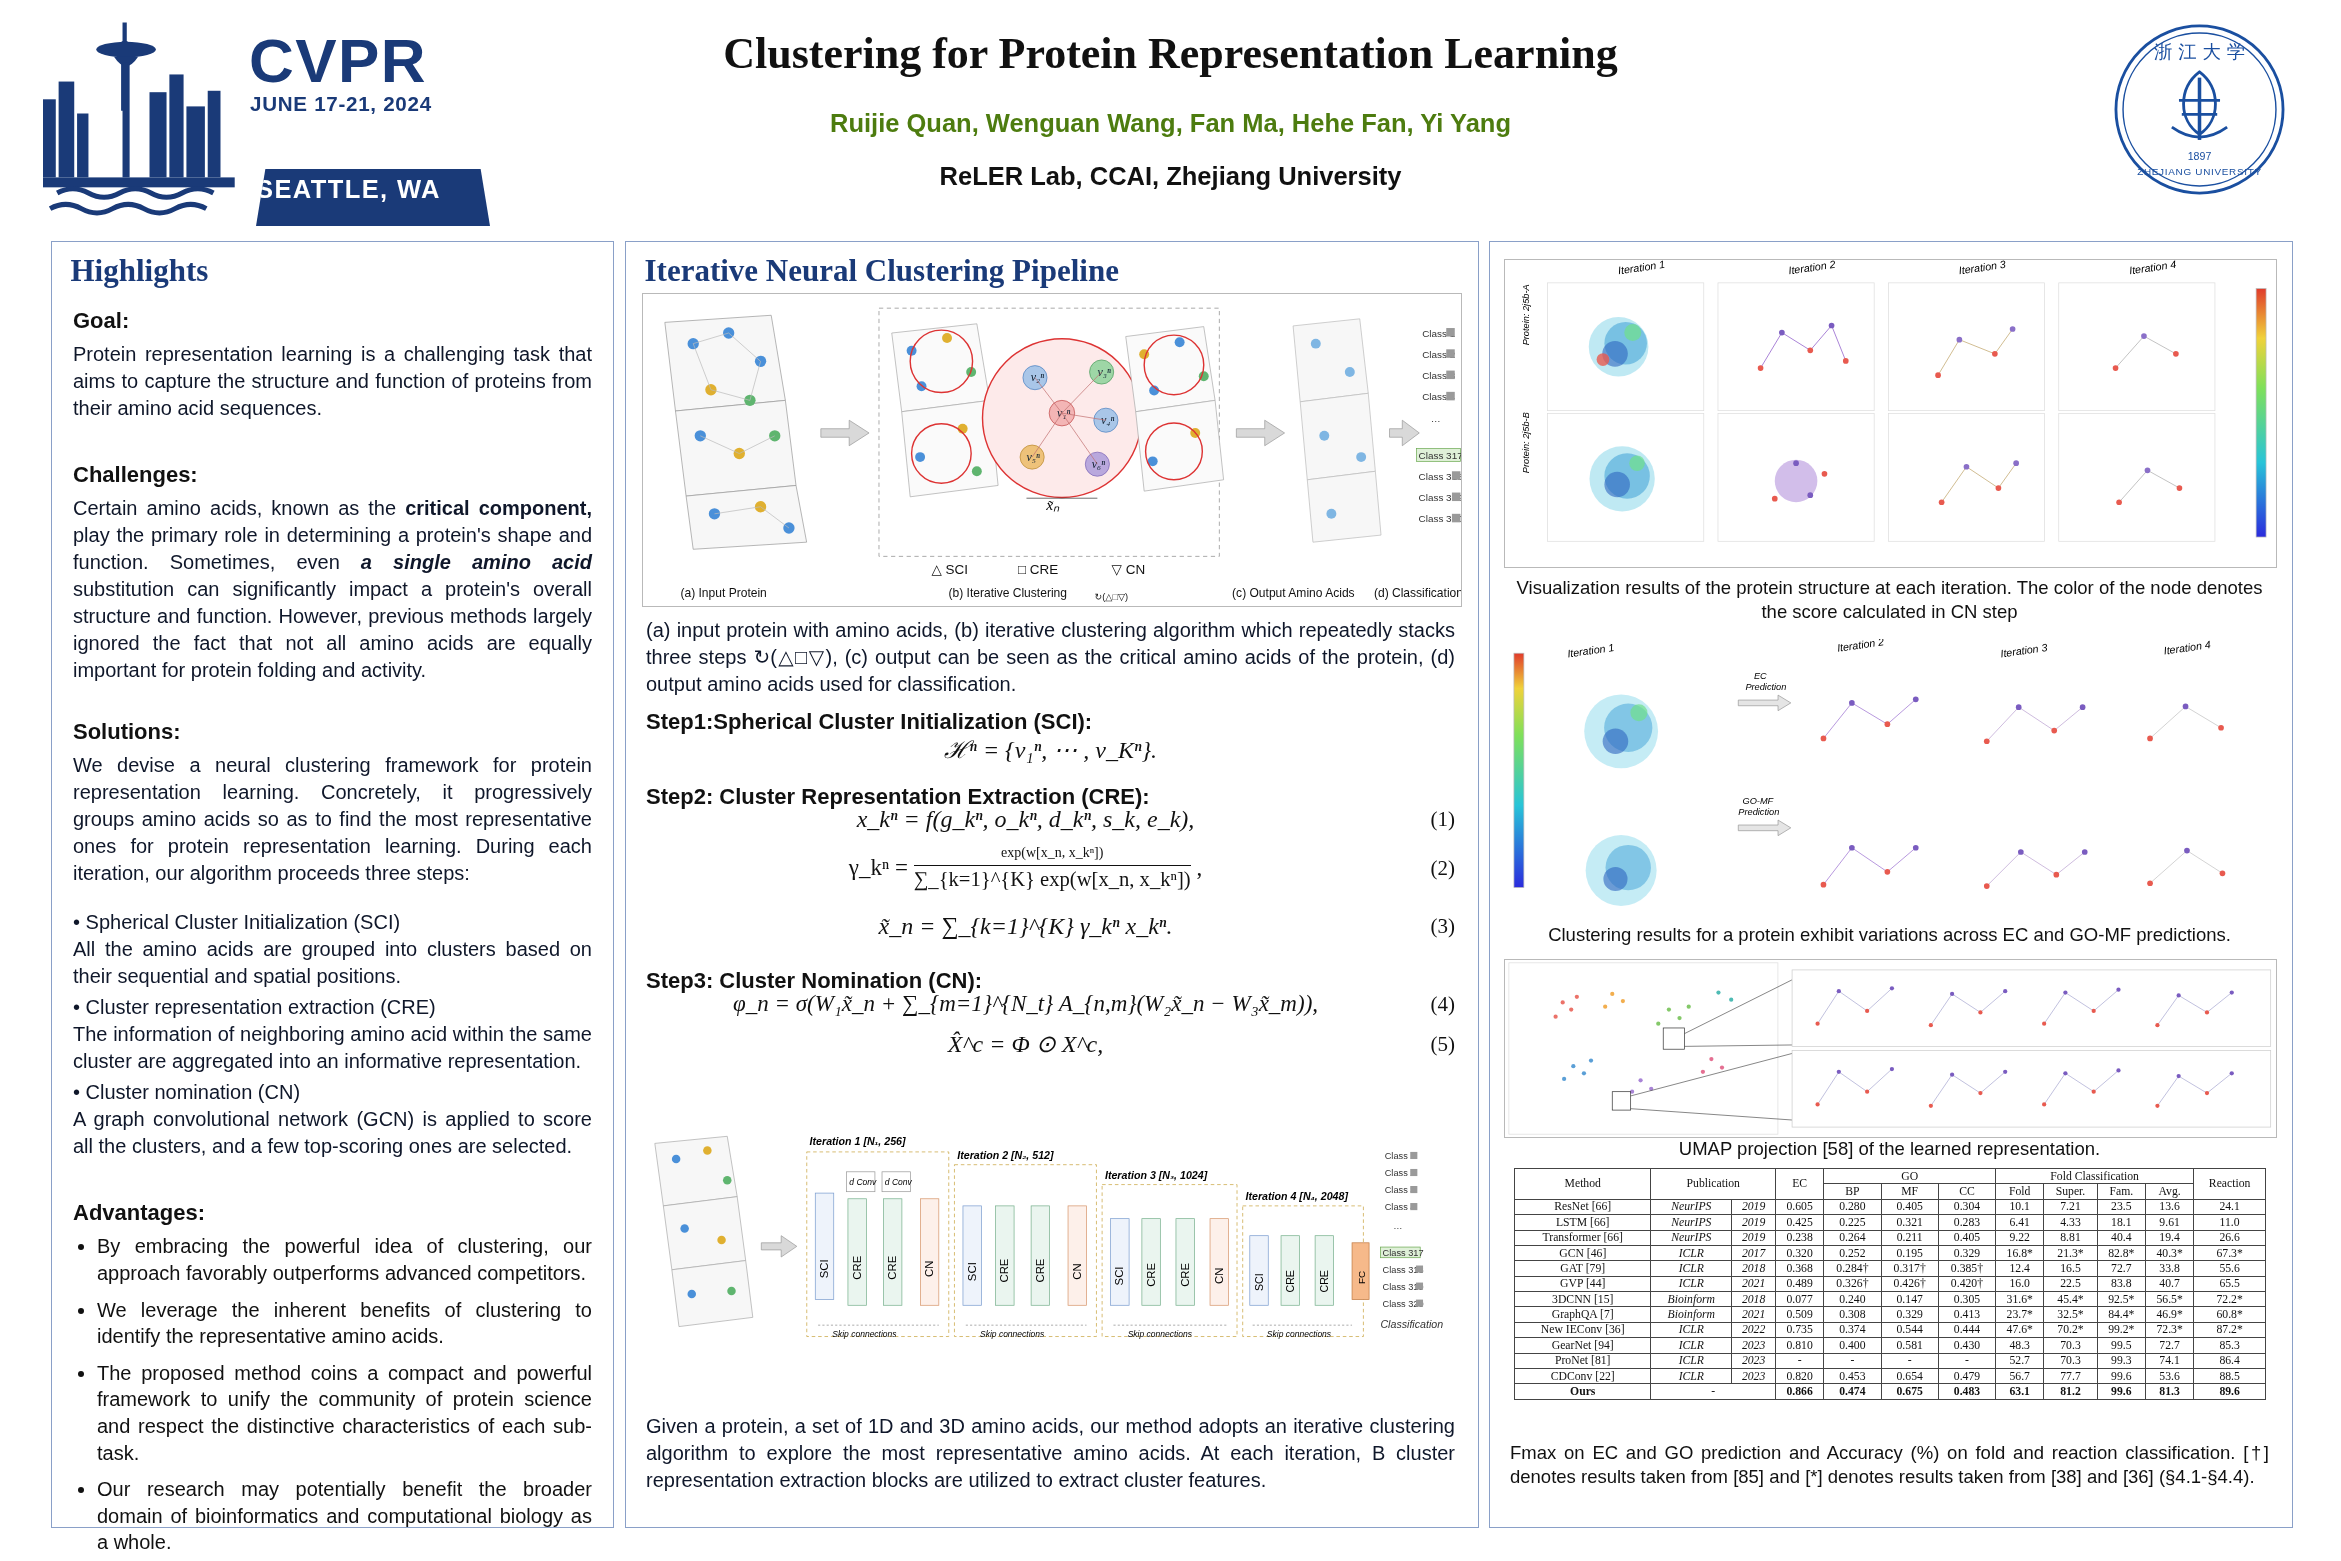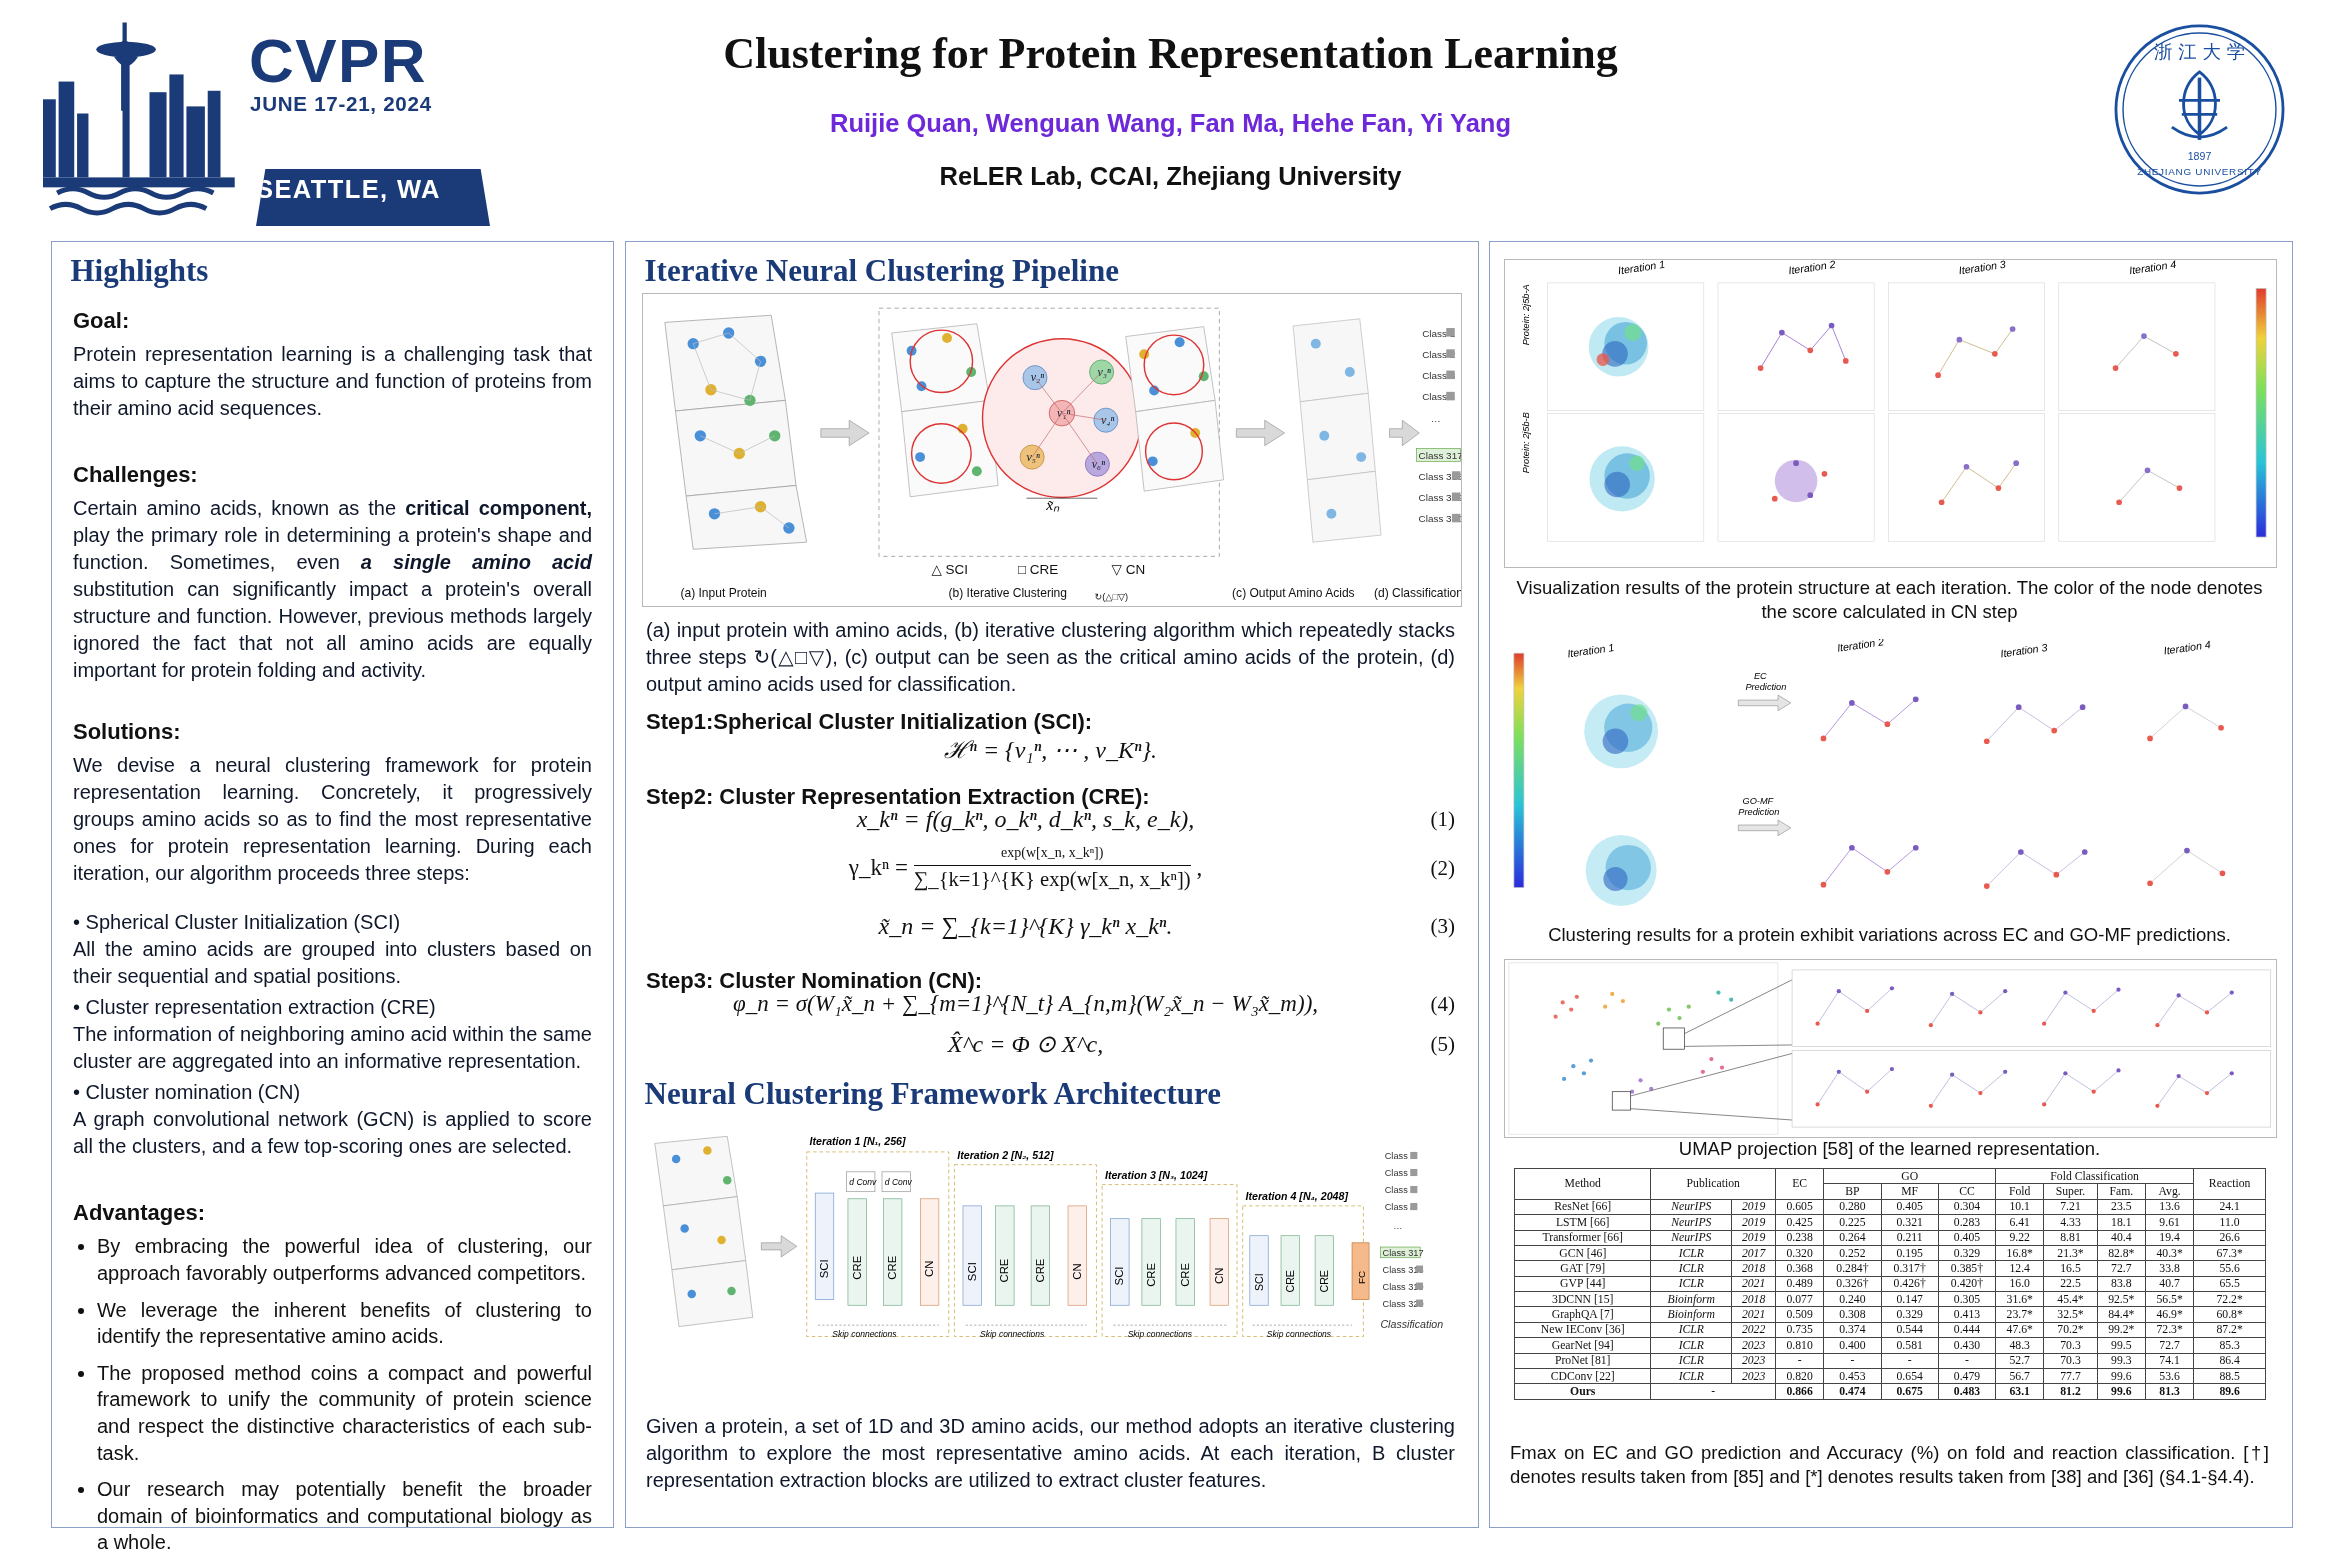--- a/index.html
+++ b/index.html
@@ -20,21 +20,21 @@
     letter-spacing:1.4px;color:#1a3a78;
   }
   .cvpr-date{position:absolute;left:207px;top:85px;font-size:20.6px;font-weight:bold;color:#1a3a78;letter-spacing:0.7px;}
   .cvpr-seattle{
     position:absolute;left:213px;top:162px;width:234px;height:57px;background:#1a3a78;
     color:#ffffff;font-size:25.5px;font-weight:bold;letter-spacing:1.4px;text-align:left;line-height:41px;
     clip-path:polygon(4% 0,96% 0,100% 100%,0 100%);
   }
   .title-block{position:absolute;left:539px;top:28px;width:1263px;text-align:center;}
   .paper-title{font-family:"Liberation Serif", serif;font-size:44px;font-weight:bold;color:#111;}
-  .authors{font-size:25.5px;font-weight:bold;margin-top:30px;color:#6d28d9;}
+  .authors{font-size:25.5px;font-weight:bold;margin-top:30px;color:#4d7c0f;}
   .affil{font-size:25.5px;font-weight:bold;margin-top:24px;color:#111;}
   .zju-logo{position:absolute;left:2111px;top:21px;width:177px;height:177px;}
 
   
   .col{position:absolute;top:241px;border:1.4px solid #8aa0c8;background:#fff;}
   .col-left{left:51px;width:561px;height:1285px;}
   .col-mid{left:625px;width:852px;height:1285px;}
   .col-right{left:1489px;width:802px;height:1285px;}
 
   .sec-title{
@@ -328,21 +328,20 @@
     <div style="position:absolute;left:20px;top:749px;width:809px;display:flex;align-items:center;">
       <div class="eqn" style="flex:1;font-size:23px;">φ_n = σ(W₁x̃_n + ∑_{m=1}^{N_t} A_{n,m}(W₂x̃_n − W₃x̃_m)),</div>
       <div class="eqn-num">(4)</div>
     </div>
 
     <div style="position:absolute;left:20px;top:788px;width:809px;display:flex;align-items:center;">
       <div class="eqn" style="flex:1;">X̂^c = Φ ⊙ X^c,</div>
       <div class="eqn-num">(5)</div>
     </div>
 
-    <div class="sec-title" style="position:absolute;left:0;top:823px;">Neural Clustering Framework Architecture</div>
 
     <div style="position:absolute;left:15.6px;top:873px;width:818px;height:284px;">
       <svg viewBox="0 0 1152 400" width="818" height="284">
 
         <g>
           <path d="M18 40 L120 30 L134 115 L30 128 Z" fill="#f7f7f7" stroke="#aaa"></path>
           <path d="M30 128 L134 115 L146 205 L42 218 Z" fill="#f7f7f7" stroke="#aaa"></path>
           <path d="M42 218 L146 205 L156 285 L52 298 Z" fill="#f7f7f7" stroke="#aaa"></path>
           <g fill="#4a90d9">
               <circle cx="48" cy="62" r="6"></circle>

